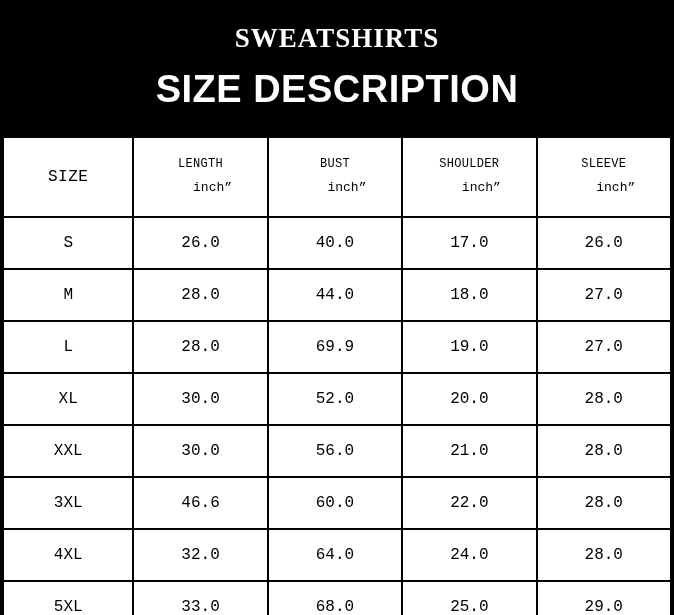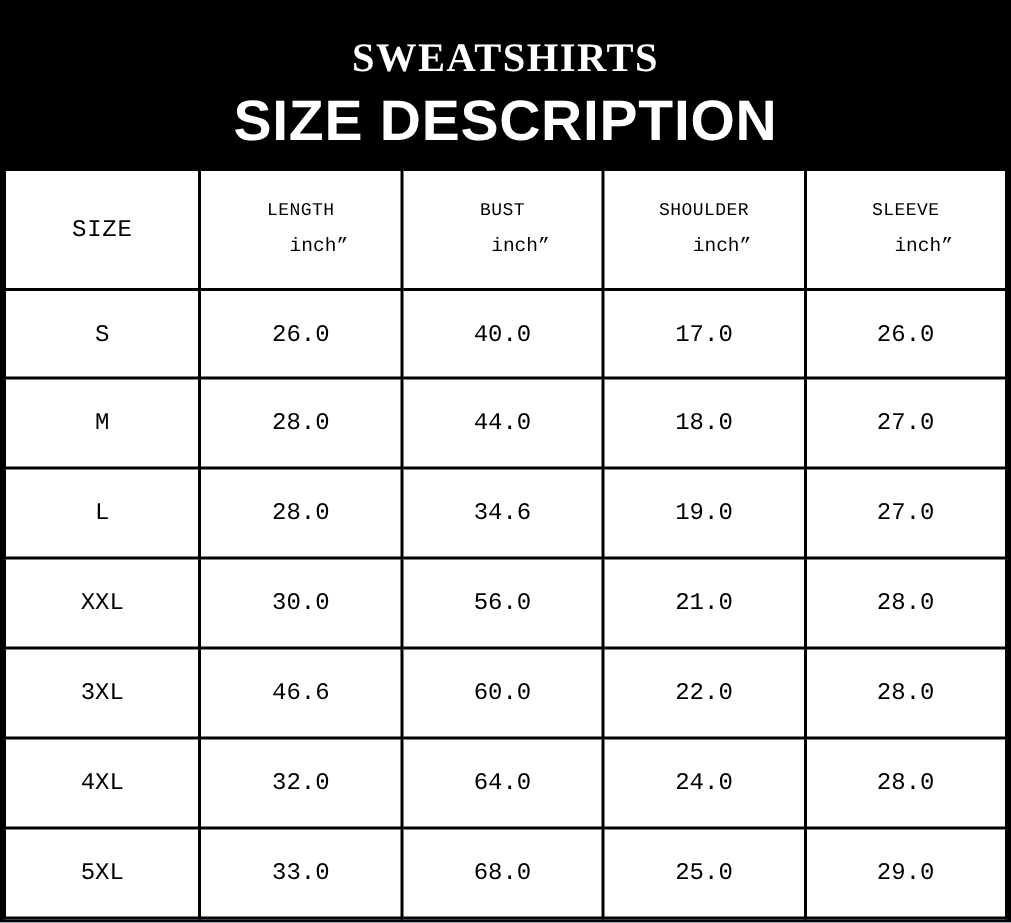--- a/index.html
+++ b/index.html
@@ -9,21 +9,21 @@
   }
   body {
     width: 674px;
     height: 615px;
     font-family: "Liberation Sans", sans-serif;
     overflow: hidden;
   }
   .page {
     width: 674px;
     height: 615px;
-    background: #14b8a6;
+    background: #e5e5e5;
     position: relative;
     display: flex;
     flex-direction: column;
   }
   .header {
     background: #000000;
     color: #ffffff;
     text-align: center;
     padding-top: 24px;
     padding-bottom: 10px;
@@ -36,21 +36,21 @@
     letter-spacing: 1px;
     line-height: 1.1;
     margin: 0 0 8px 0;
   }
   .header-subtitle {
     font-family: "Liberation Sans", sans-serif;
     font-weight: bold;
     font-size: 38px;
     letter-spacing: 0.5px;
     line-height: 1.05;
-    margin: 0;
+    margin: 16px;
   }
   .table-wrap {
     flex: 1 1 auto;
     background: #000000;
     padding: 0 2px 2px 2px;
     box-sizing: border-box;
   }
   table.size-table {
     width: 100%;
     height: 100%;
@@ -153,23 +153,30 @@
         <tr>
           <td class="size-cell">M</td>
           <td>28.0</td>
           <td>44.0</td>
           <td>18.0</td>
           <td>27.0</td>
         </tr>
         <tr>
           <td class="size-cell">L</td>
           <td>28.0</td>
-          <td>34.6</td>
+          <td>69.9</td>
           <td>19.0</td>
           <td>27.0</td>
+        </tr>
+        <tr>
+          <td class="size-cell">XL</td>
+          <td>30.0</td>
+          <td>52.0</td>
+          <td>20.0</td>
+          <td>28.0</td>
         </tr>
         <tr>
           <td class="size-cell">XXL</td>
           <td>30.0</td>
           <td>56.0</td>
           <td>21.0</td>
           <td>28.0</td>
         </tr>
         <tr>
           <td class="size-cell">3XL</td>

